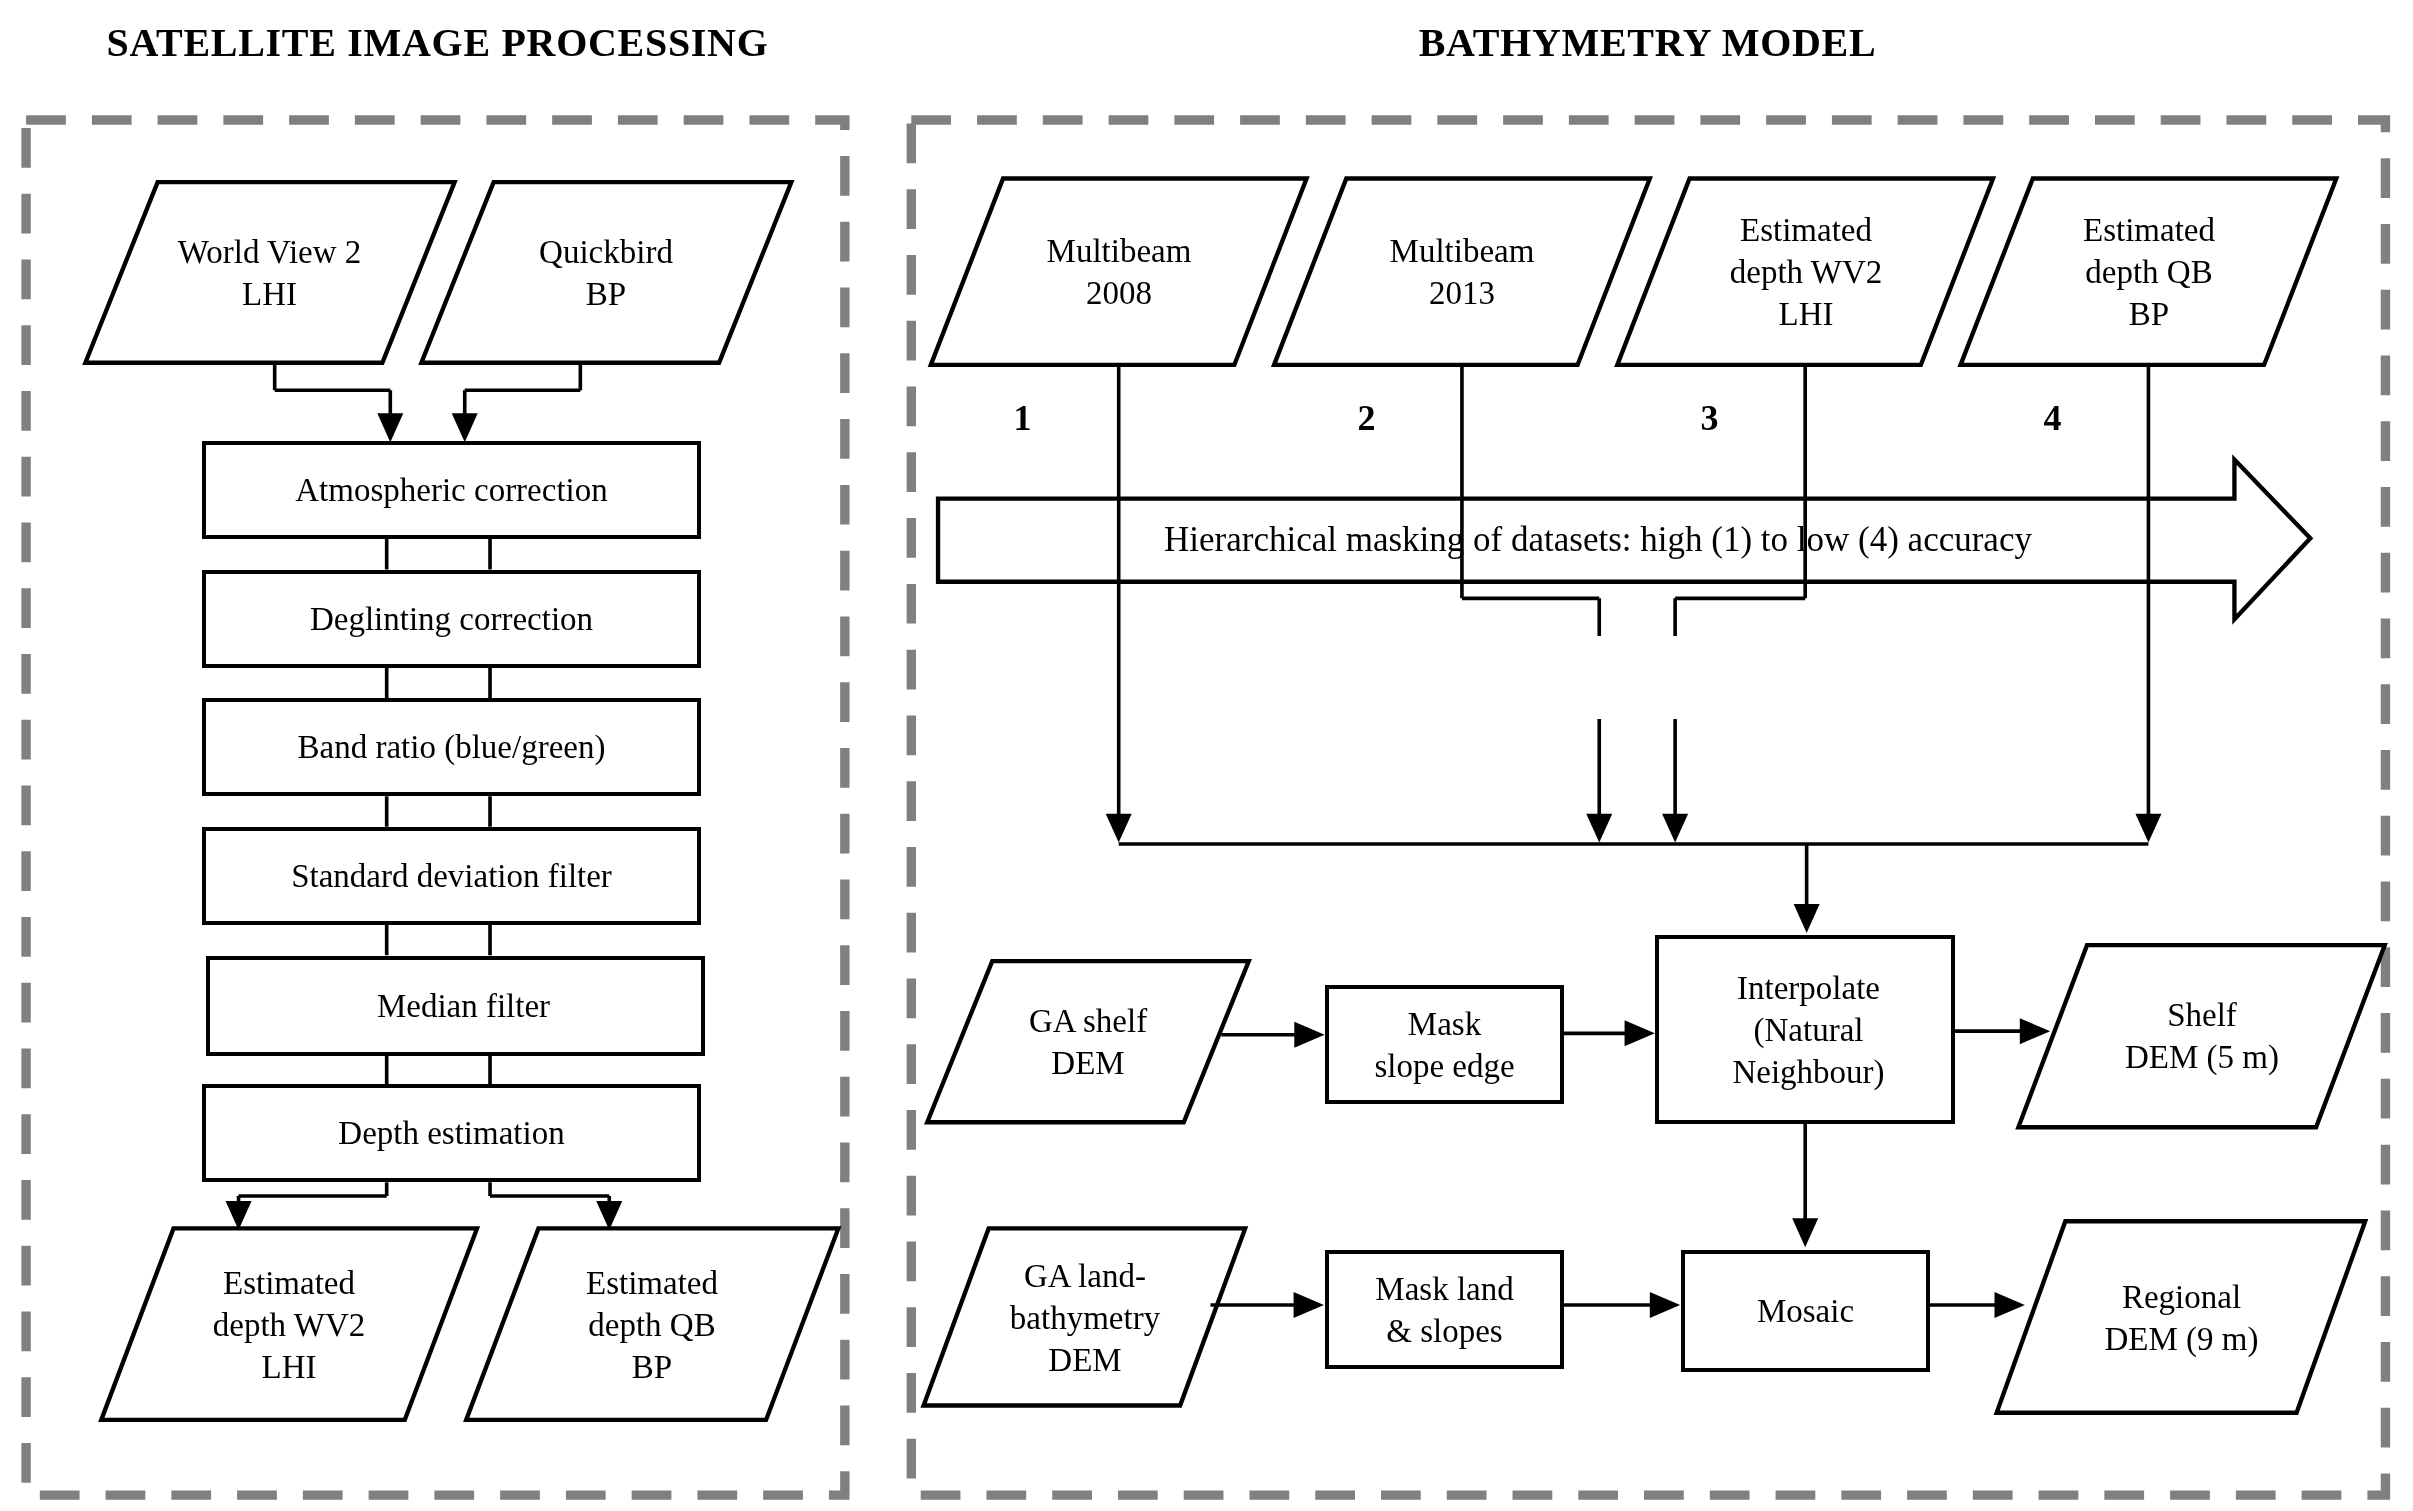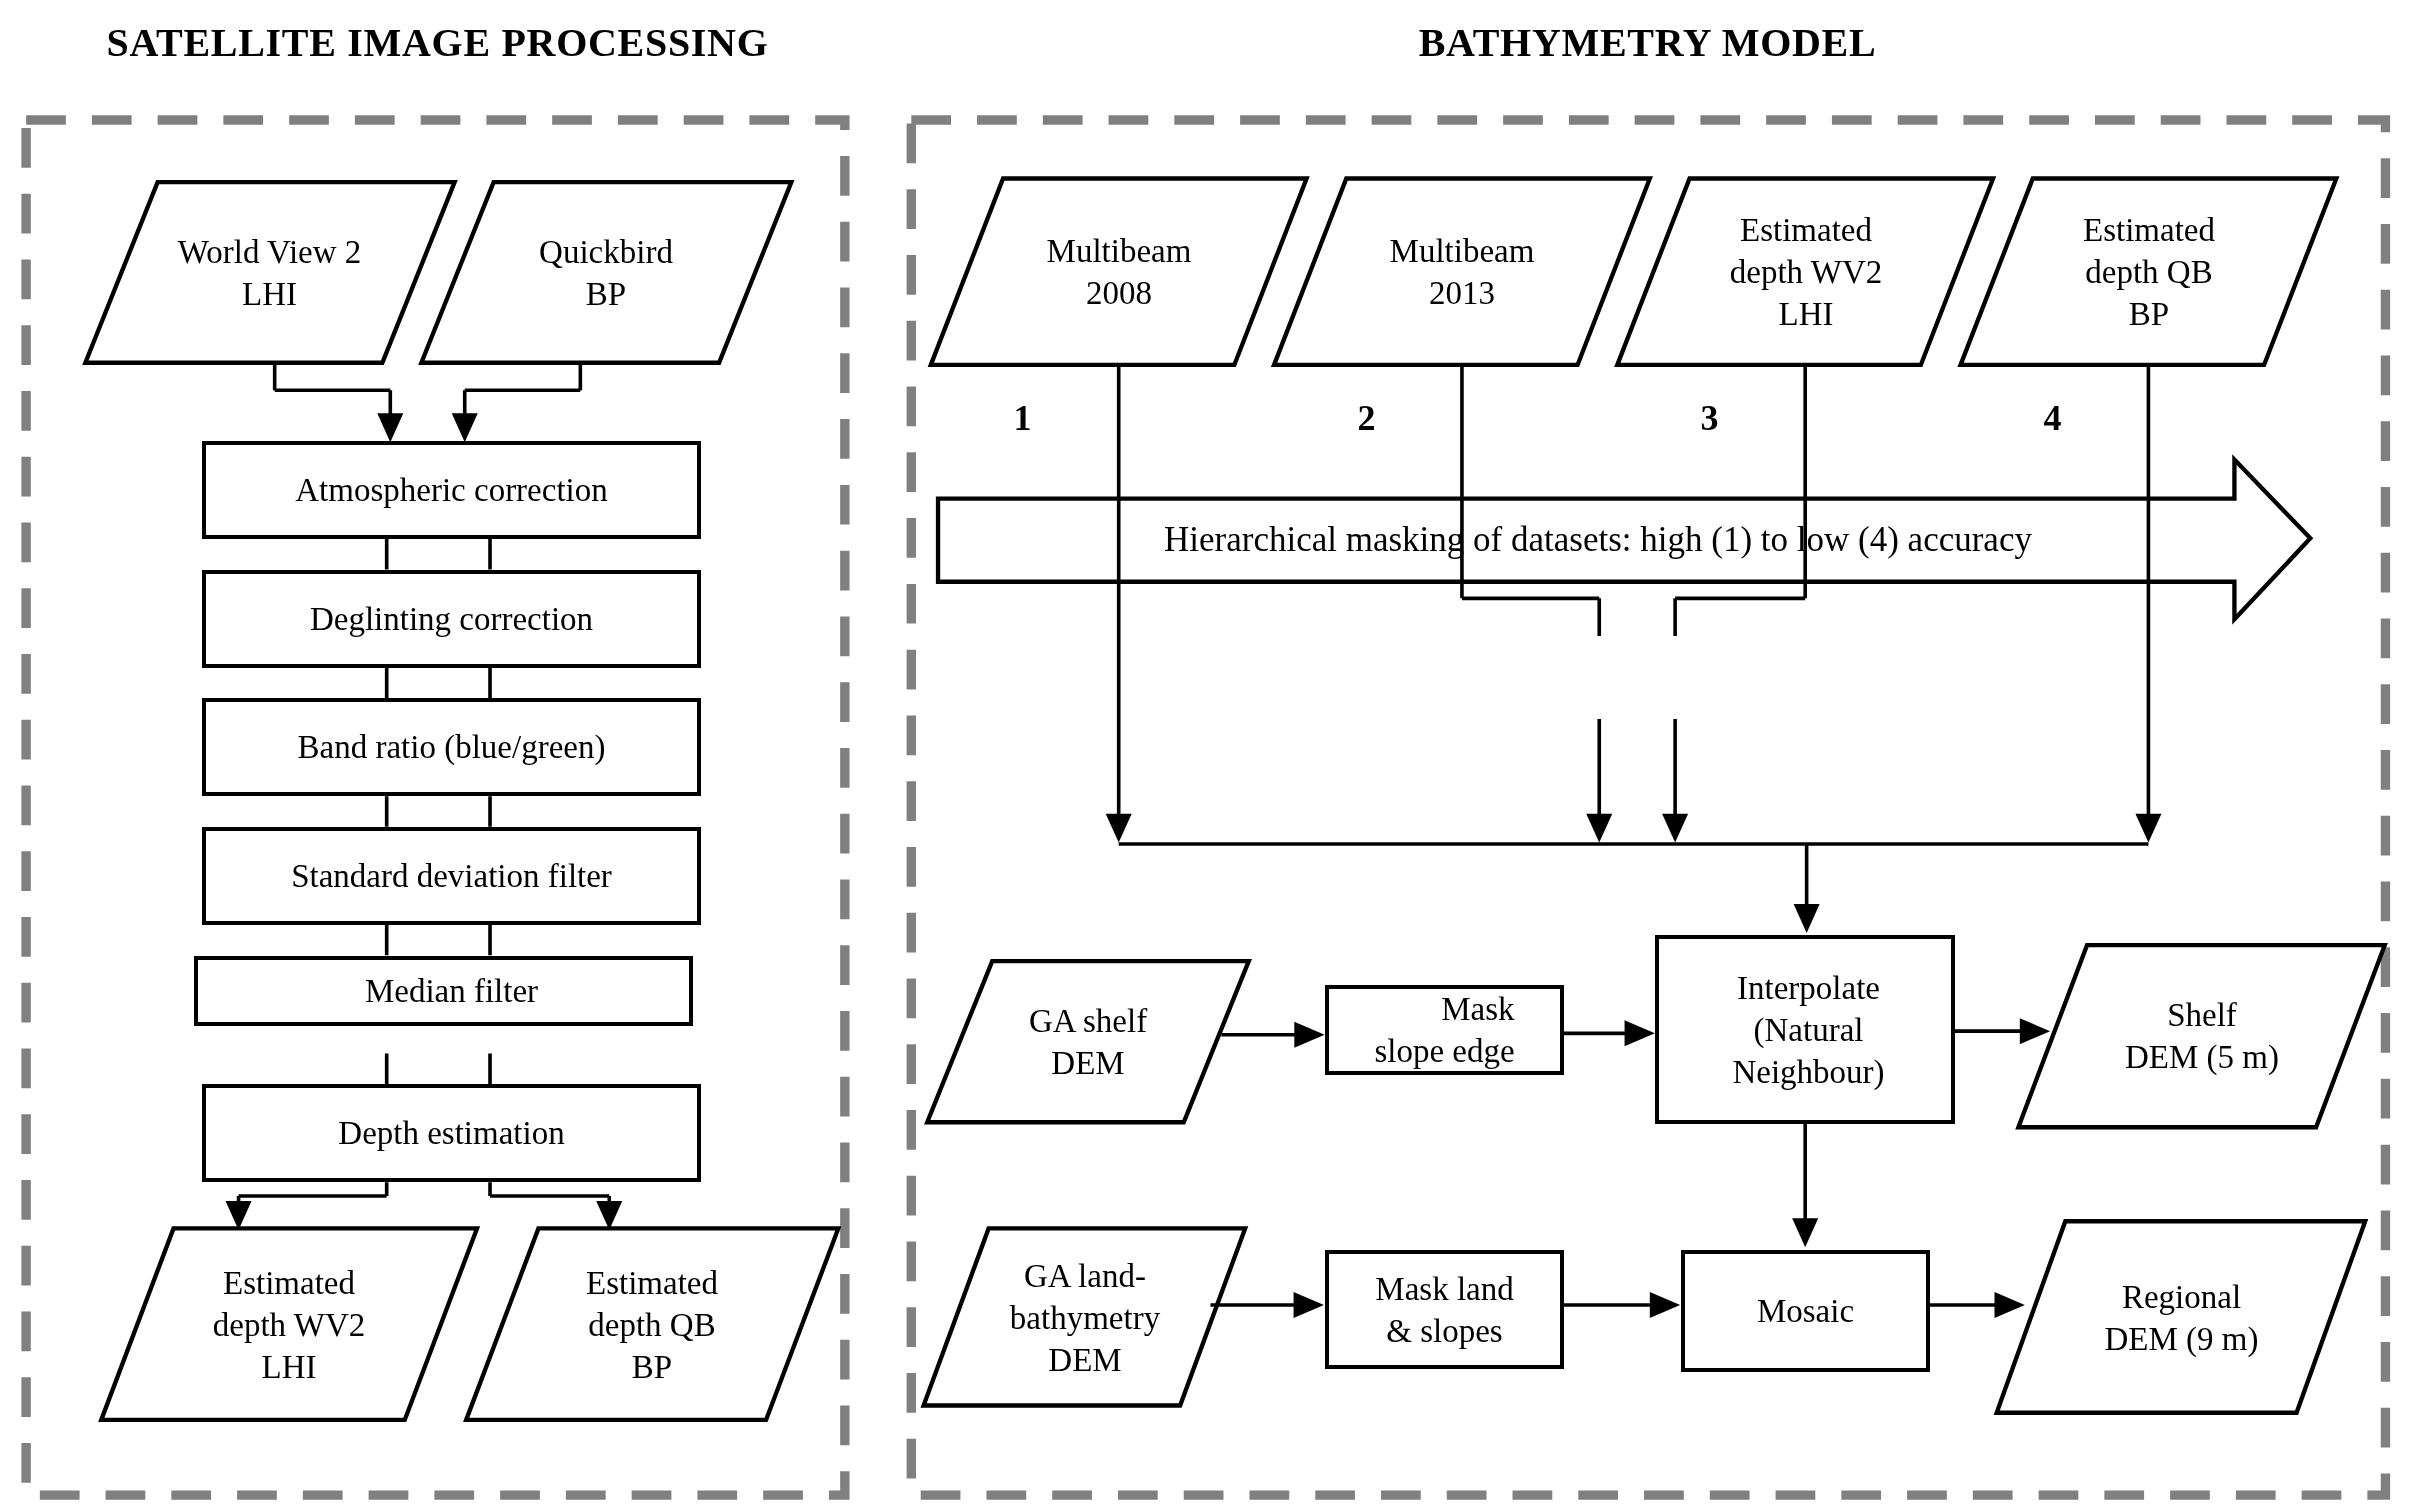--- a/index.html
+++ b/index.html
@@ -117,21 +117,21 @@
 
   <div class="label" style="left:85px;top:182px;width:369px;height:181px;">World View 2
 LHI</div>
   <div class="label" style="left:421px;top:182px;width:370px;height:181px;">Quickbird
 BP</div>
 
   <div class="boxed" style="left:202px;top:441px;width:499px;height:98px;">Atmospheric correction</div>
   <div class="boxed" style="left:202px;top:570px;width:499px;height:98px;">Deglinting correction</div>
   <div class="boxed" style="left:202px;top:698px;width:499px;height:98px;">Band ratio (blue/green)</div>
   <div class="boxed" style="left:202px;top:827px;width:499px;height:98px;">Standard deviation filter</div>
-  <div class="boxed" style="left:194px;top:956px;width:499px;height:70px;padding-left:16px;">Median filter</div>
+  <div class="boxed" style="left:206px;top:956px;width:499px;height:100px;padding-left:16px;">Median filter</div>
   <div class="boxed" style="left:202px;top:1084px;width:499px;height:98px;">Depth estimation</div>
 
   <div class="label" style="left:101px;top:1229px;width:376px;height:192px;">Estimated
 depth WV2
 LHI</div>
   <div class="label" style="left:466px;top:1229px;width:372px;height:192px;">Estimated
 depth QB
 BP</div>
 
   <div class="label" style="left:931px;top:179px;width:376px;height:186px;">Multibeam
@@ -148,21 +148,21 @@
   <div class="rank" style="left:979px;top:394px;width:87px;height:47px;">1</div>
   <div class="rank" style="left:1323px;top:394px;width:87px;height:47px;">2</div>
   <div class="rank" style="left:1666px;top:394px;width:87px;height:47px;">3</div>
   <div class="rank" style="left:2009px;top:394px;width:87px;height:47px;">4</div>
 
   <div class="label" style="left:961px;top:500px;width:1274px;height:80px;font-size:35px;">Hierarchical masking of datasets: high (1) to low (4) accuracy</div>
 
 
   <div class="label" style="left:927px;top:961px;width:322px;height:161px;">GA shelf
 DEM</div>
-  <div class="boxed" style="left:1325px;top:985px;width:239px;height:90px;text-align:right;">Mask
+  <div class="boxed" style="left:1325px;top:985px;width:239px;height:119px;">Mask
 slope edge</div>
   <div class="boxed" style="left:1655px;top:935px;width:300px;height:189px;padding-left:7px;">Interpolate
 (Natural
 Neighbour)</div>
   <div class="label" style="left:2019px;top:945px;width:366px;height:182px;">Shelf
 DEM (5 m)</div>
 
   <div class="label" style="left:924px;top:1229px;width:322px;height:177px;">GA land-
 bathymetry
 DEM</div>

